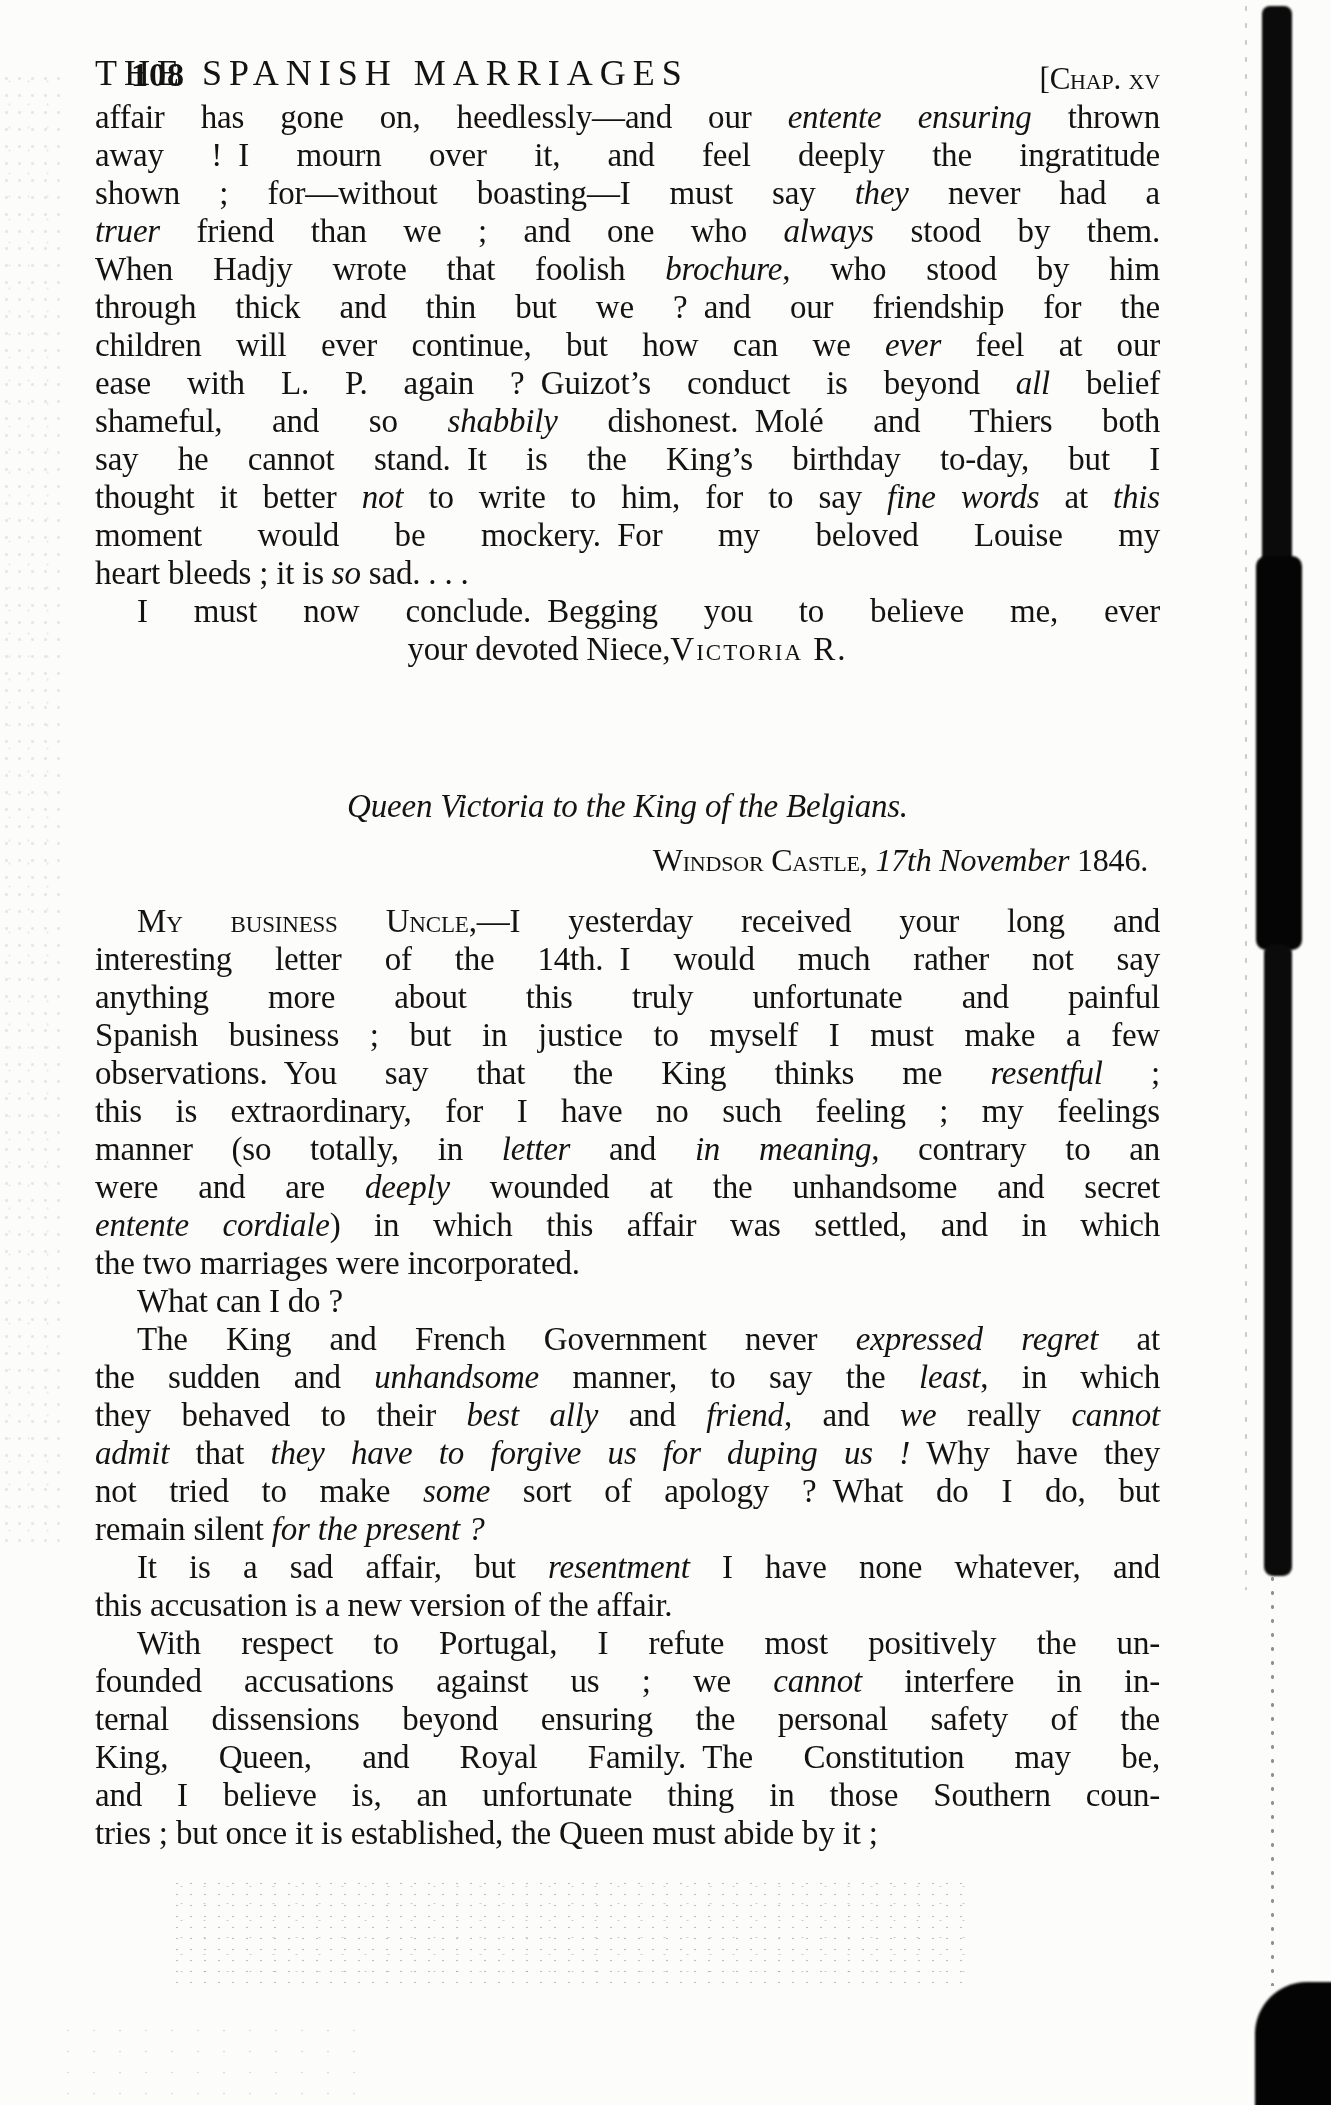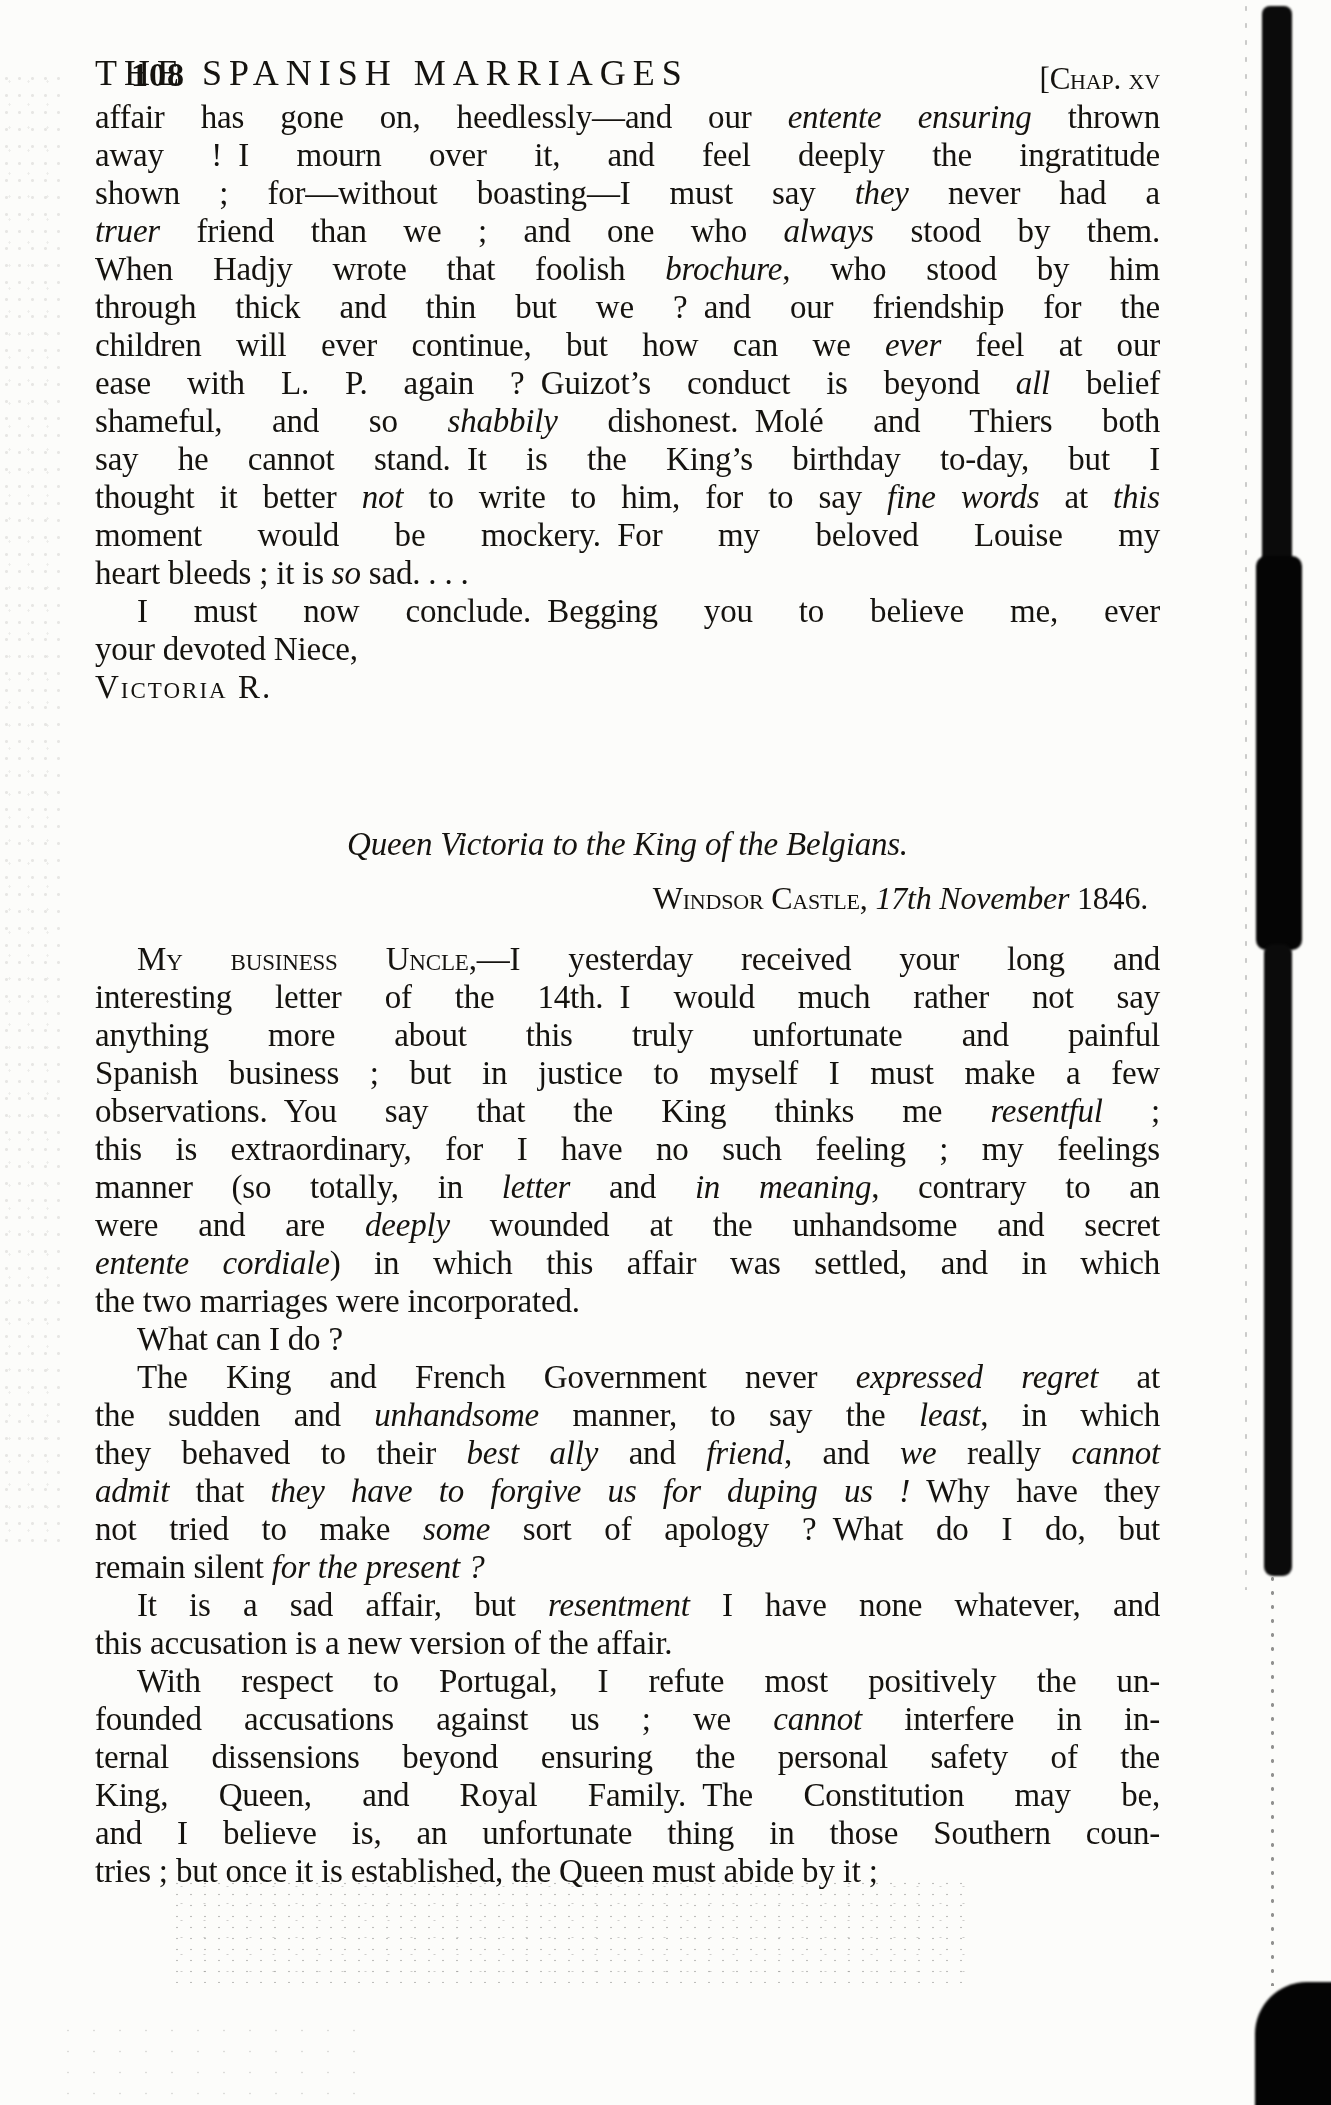--- a/index.html
+++ b/index.html
@@ -17,21 +17,21 @@
     position:absolute;left:95px;top:54px;width:1065px;
     font-size:33px;line-height:38px;letter-spacing:-0.2px;
   }
   .hdr{position:relative;height:44px;}
   .hdr .num{position:absolute;left:0;top:2px;font-size:34px;font-weight:bold;letter-spacing:1px;margin-left:36px;}
   .hdr .title{font-size:36px;letter-spacing:7px;}
   .hdr .chap{position:absolute;right:0;top:6px;font-size:31px;}
   .line{text-align:justify;text-align-last:justify;}
   .line.last{text-align-last:left;}
   .line.indent{text-indent:42px;}
-  .line.split{display:flex;justify-content:center;align-items:baseline;flex-direction:column;}
+  .line.split{display:flex;justify-content:center;align-items:baseline;}
   .it{font-style:italic;}
   .sc{font-variant:small-caps;}
   .sig .sc{letter-spacing:2px;}
   .heading{margin-top:118px;text-align:center;font-size:33px;line-height:40px;}
   .dateline{margin-top:18px;text-align:right;padding-right:12px;font-size:32px;line-height:32px;}
   .letter2{margin-top:26px;}
   
   .band{position:absolute;background:#0b0b0b;filter:blur(1.3px);}
   .band.b1{left:1262px;top:6px;width:30px;height:560px;border-radius:8px;}
   .band.b2{left:1256px;top:556px;width:46px;height:394px;border-radius:10px;background:#050505;}

